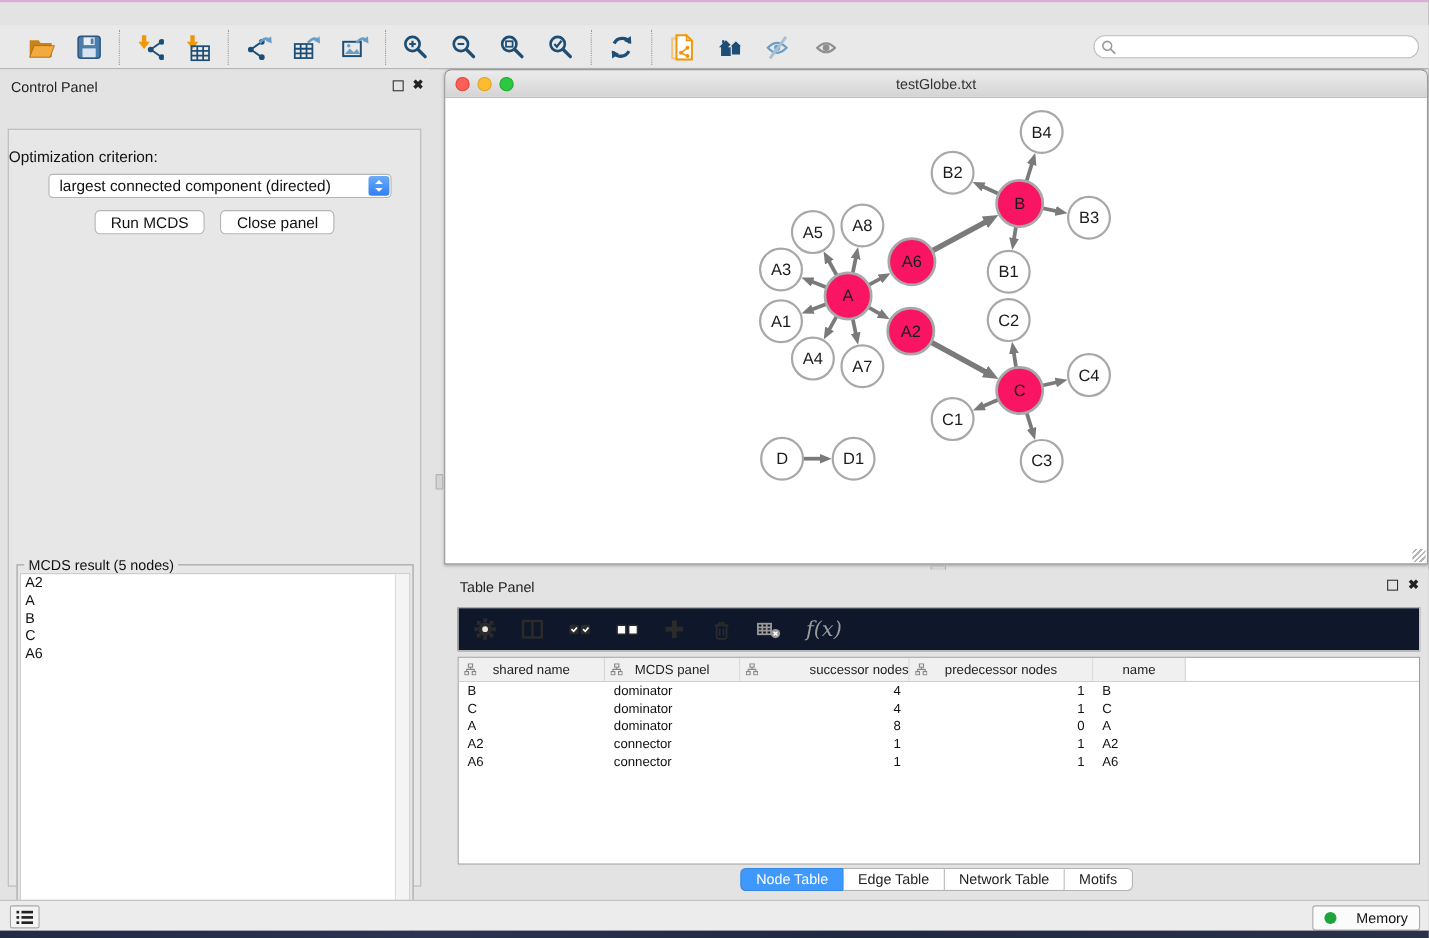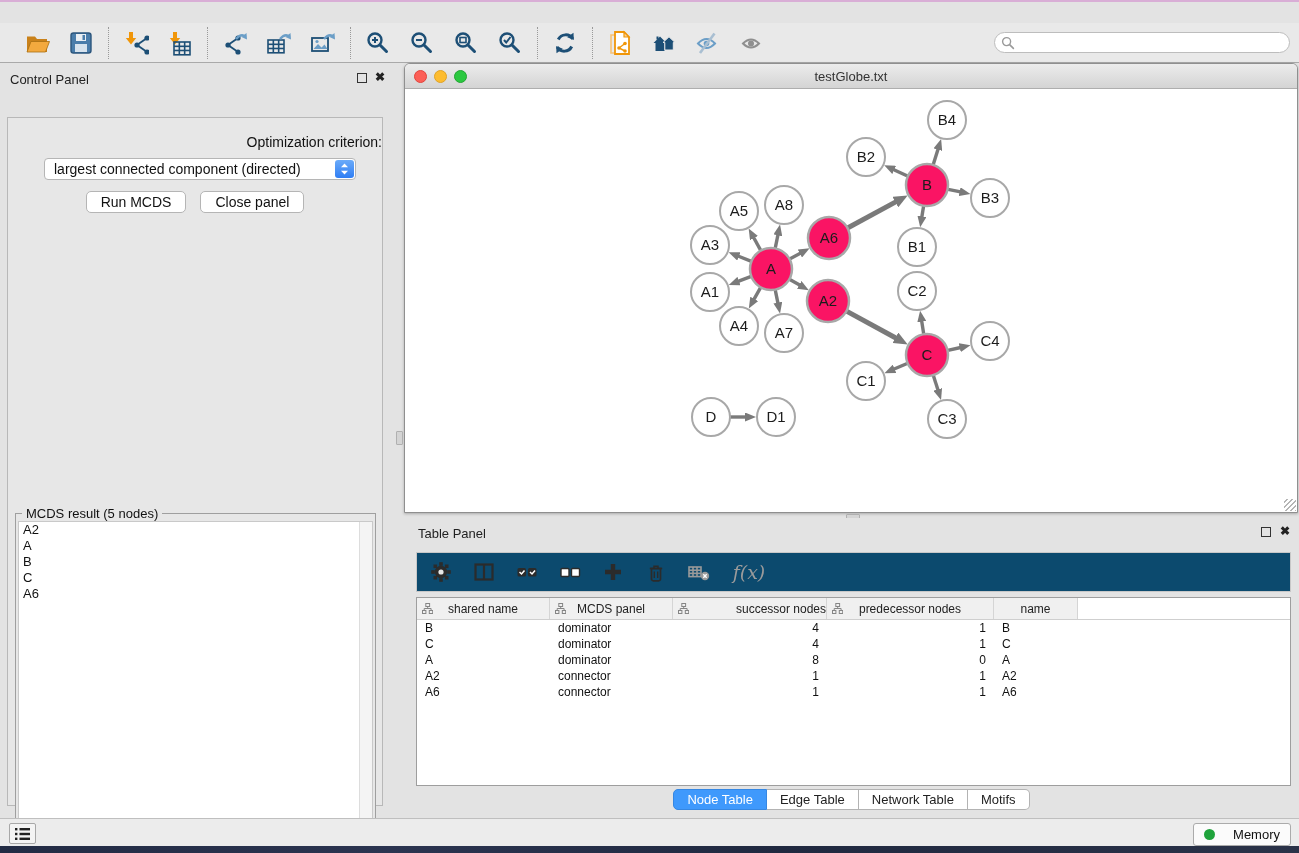--- a/index.html
+++ b/index.html
@@ -41,21 +41,21 @@
   .seg-tabs { display:flex; justify-content:center; }
   .seg { border:1px solid #b3b3b3; border-left:none; background:#fff; color:#222; font-size:13px;
     padding:3px 13px; height:21px; line-height:14px; }
   .seg:first-child { border-left:1px solid #b3b3b3; border-radius:5px 0 0 5px; }
   .seg:last-child { border-radius:0 5px 5px 0; }
   .seg.active { background:#3f99fc; border-color:#3687e2; color:#fff; }
 
   .cp-tabs { position:absolute; left:0; top:33px; width:100%; }
   .cp-content { position:absolute; left:7px; top:54px; width:376px; height:689px;
     border:1px solid #b8b8b8; background:#e7e7e7; }
-  .opt-label { text-align:right; margin-top:16px; font-size:14px; color:#111; }
+  .opt-label { text-align:left; margin-top:16px; font-size:14px; color:#111; }
   .combo { position:absolute; left:36px; top:40px; width:312px; height:22px; background:#fff;
     border:1px solid #b5b5b5; border-radius:4px; font-size:14px; color:#111; line-height:20px;
     padding-left:9px; }
   .combo-stepper { position:absolute; right:1px; top:1px; width:19px; height:18px;
     background:linear-gradient(#6babf9,#2f7ef4); border-radius:3px; display:flex; align-items:center; justify-content:center; }
   .cp-buttons { position:absolute; left:0; top:73px; width:100%; display:flex; justify-content:center; gap:14px; }
   .push-btn { background:#fff; border:1px solid #b5b5b5; border-radius:5px; height:22px;
     font-size:14px; color:#111; padding:0 14px; font-family:"Liberation Sans",sans-serif; }
 
   .groupbox { position:absolute; left:7px; top:395px; width:361px; height:340px;
@@ -83,21 +83,21 @@
     border:1px solid #b0b0b0; border-radius:1px; }
   .divider-v { position:absolute; left:846px; top:514px; width:14px; height:6px; background:#d4d4d4;
     border:1px solid #b0b0b0; border-radius:1px; }
 
   .node-label { font-size:15px; fill:#1c1c1c; }
 
   
   .table-panel { position:absolute; left:404px; top:518px; width:895px; height:300px; background:#e3e3e3; }
   .table-panel .panel-title { left:14px; top:8px; }
   .table-panel .panel-float { left:857px; top:9px; }  .table-panel .panel-close { left:876px; top:6px; }
-  .tp-toolbar { position:absolute; left:12px; top:34px; width:875px; height:40px; background:#0c4a6e;
+  .tp-toolbar { position:absolute; left:12px; top:34px; width:875px; height:40px; background:#0f172a;
     border:1px solid #c8c8c8; display:flex; align-items:center; gap:15px; padding-left:10px; }
   .tp-btn { width:28px; height:28px; display:flex; align-items:center; justify-content:center;
     border:none; background:transparent; }
   .fx-label { font-size:19px; font-style:italic; font-family:"DejaVu Serif",serif; color:#9b9b9b; }
   .data-table { position:absolute; left:12px; top:79px; width:875px; height:189px; background:#fff;
     border:1px solid #9e9e9e; overflow:hidden; }
   .thead { display:flex; height:22px; border-bottom:1px solid #cfcfcf; }
   .th { position:relative; background:#f0f0f0; border-right:1px solid #d5d5d5; font-size:12px; color:#222;
     display:flex; align-items:center; justify-content:center; }
   .th .sort-icon { position:absolute; left:5px; top:5px; }

